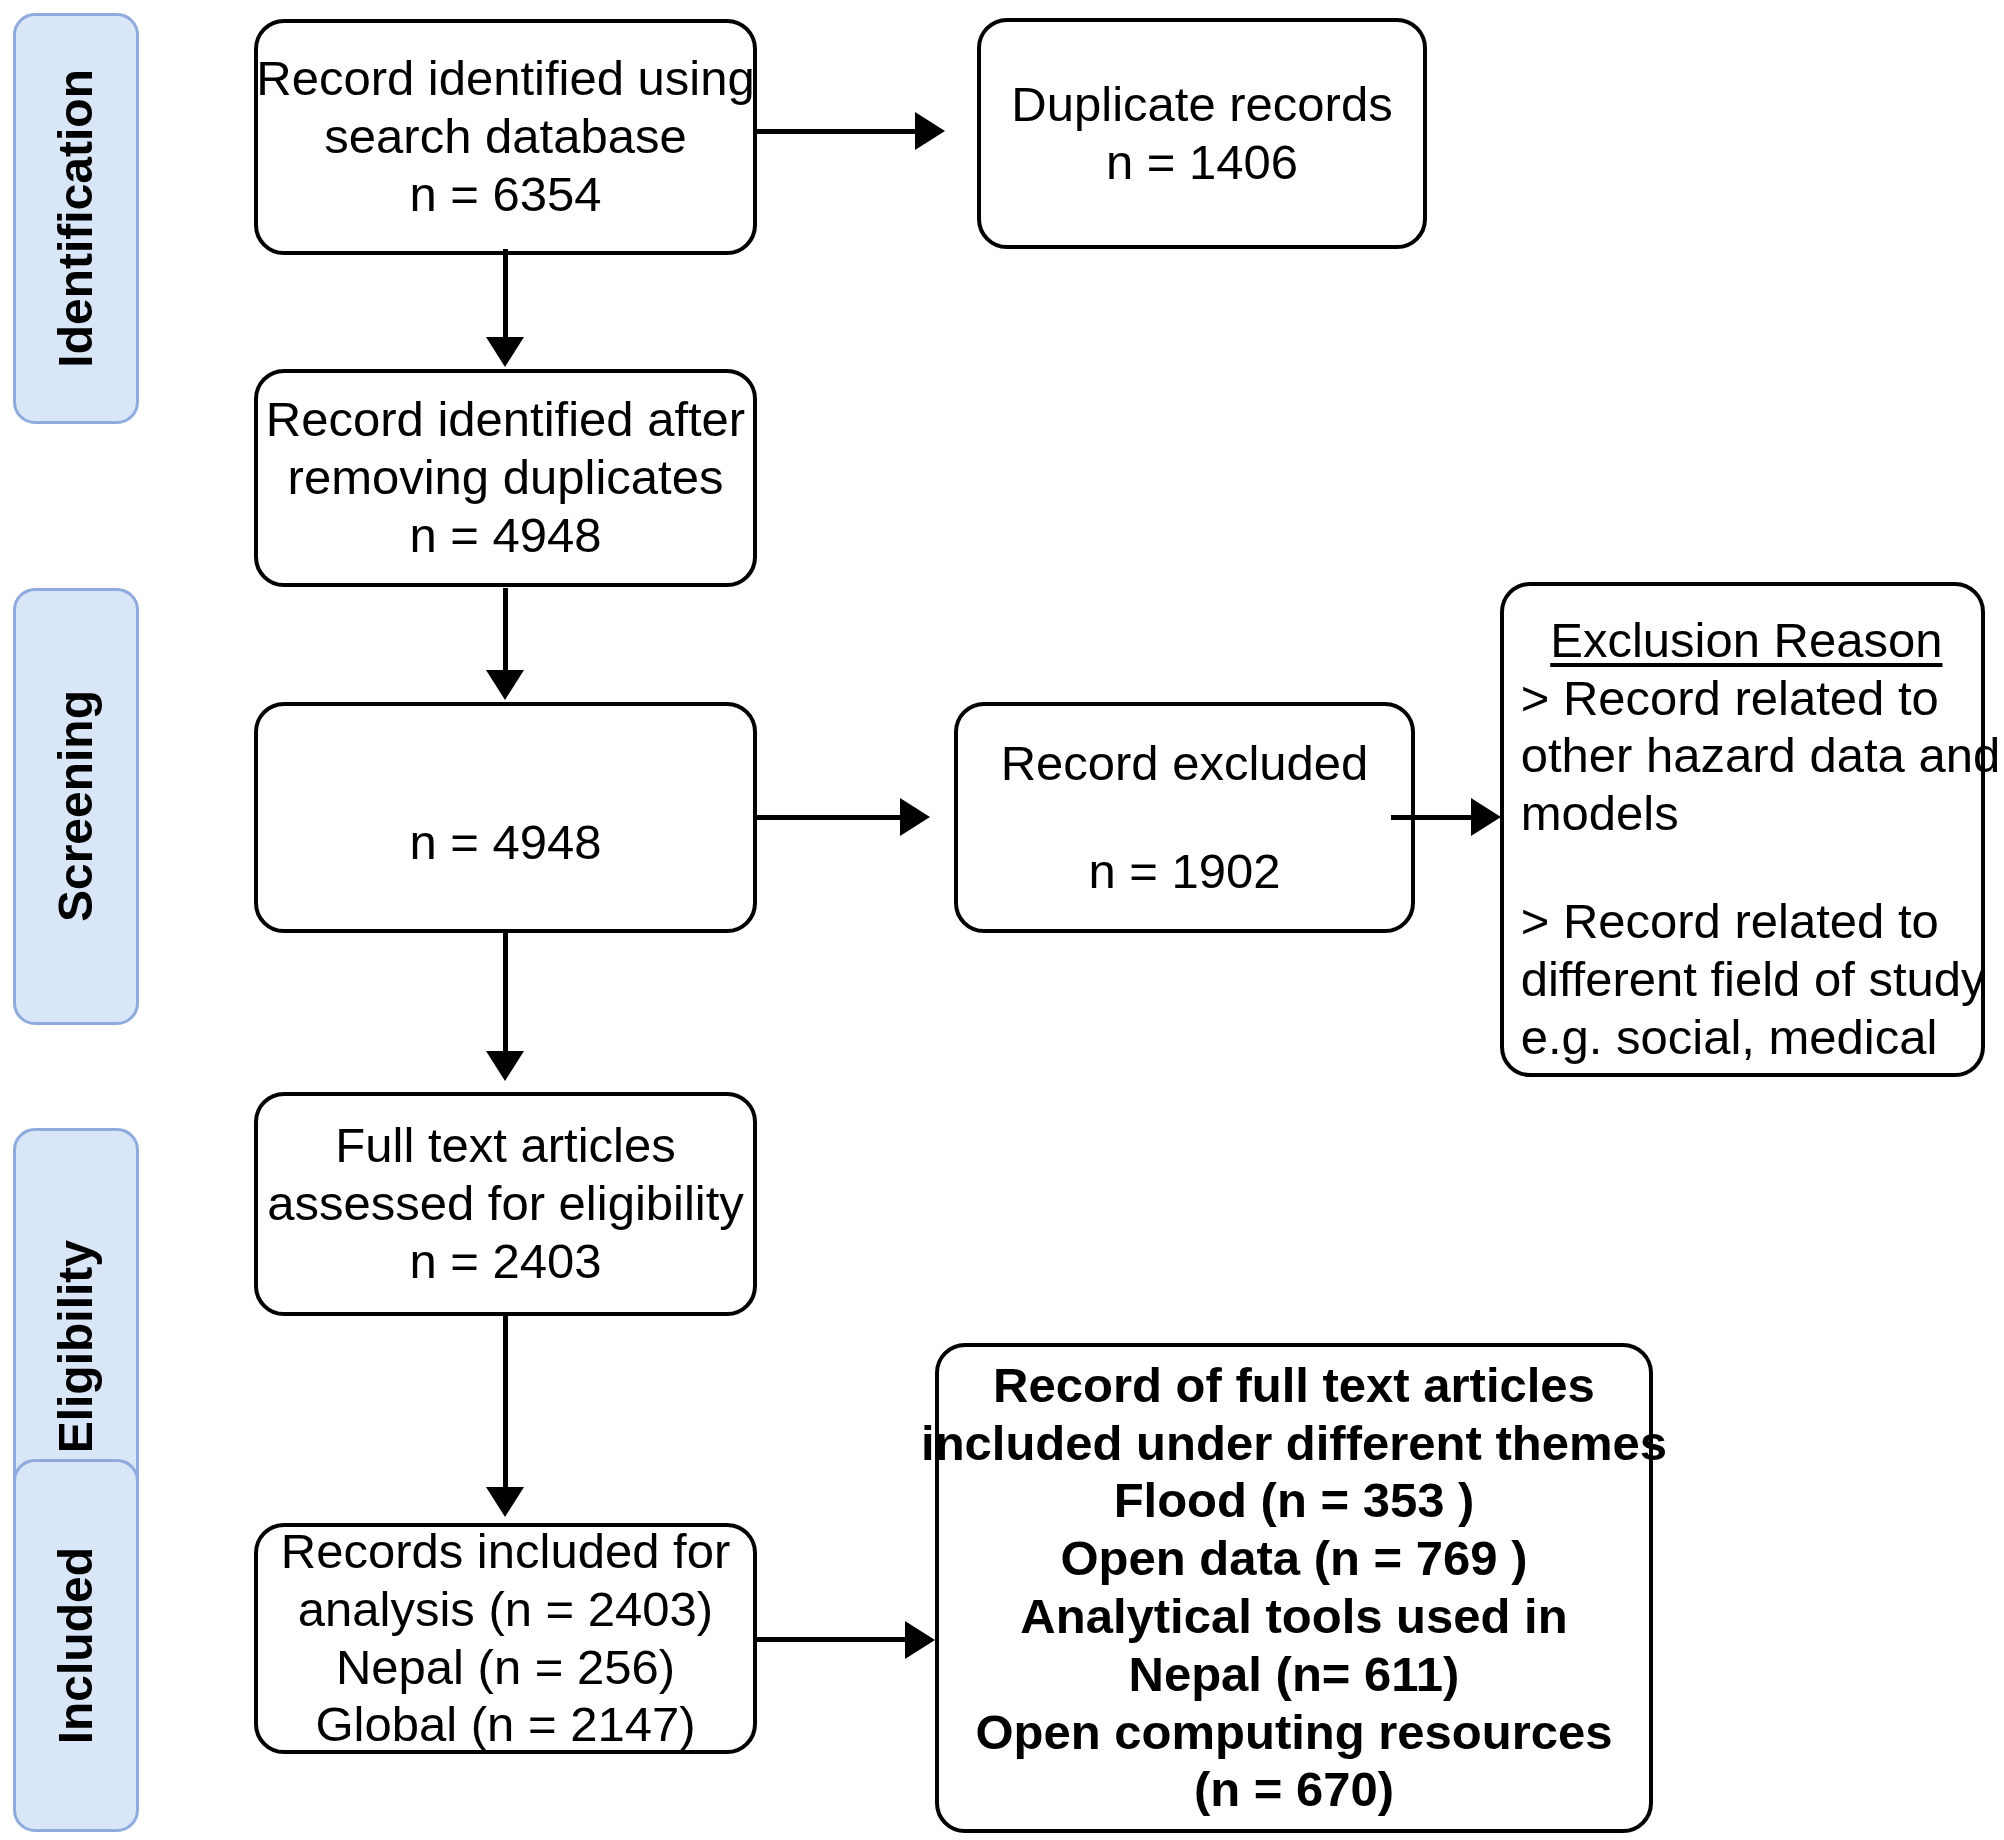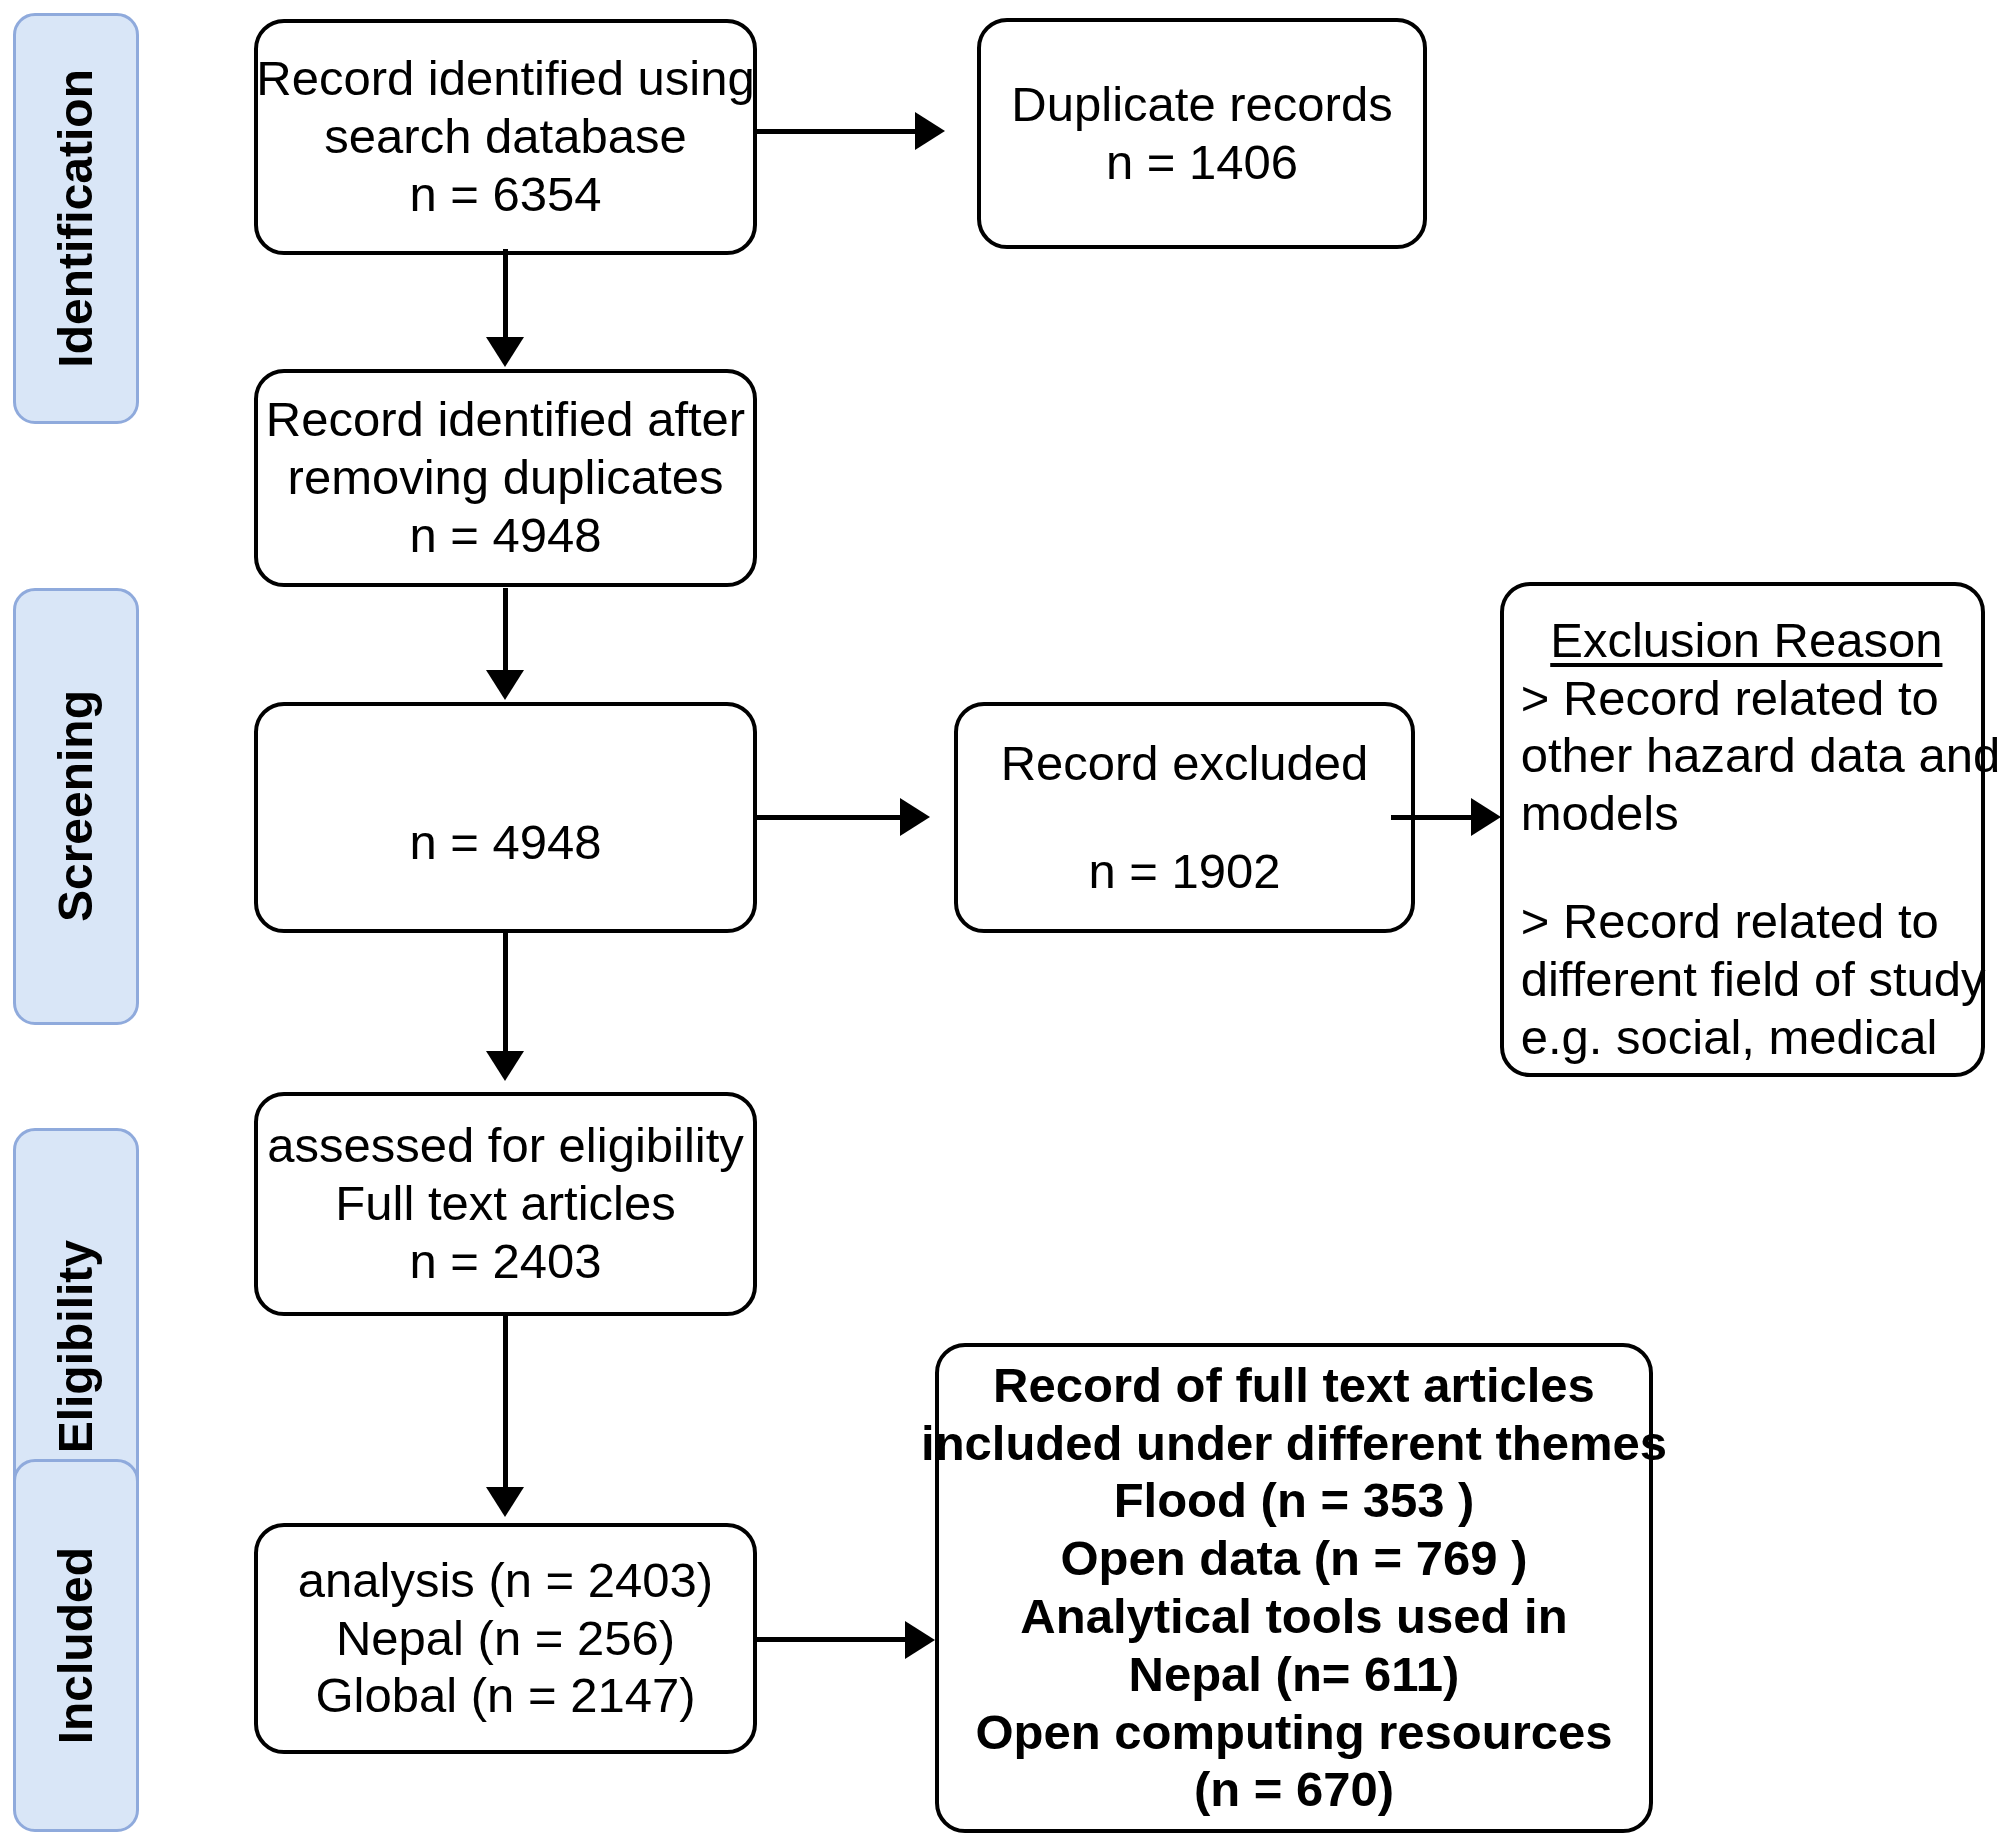--- a/index.html
+++ b/index.html
@@ -173,29 +173,30 @@
     <div class="spacer-line"></div>
     <div class="line">&gt; Record related to</div>
     <div class="line">different field of study</div>
     <div class="line">e.g. social, medical</div>
   </div>
 
   <div class="conn v" style="left:503px; top:933px; height:122px;"></div>
   <div class="arrow-down" style="left:486px; top:1051px;"></div>
 
   <div class="node" style="left:254px; top:1092px; width:503px; height:224px;">
+    <div class="line">Full text articles</div>
     <div class="line">assessed for eligibility</div>
-    <div class="line">Full text articles</div>
     <div class="line">n = 2403</div>
   </div>
 
   <div class="conn v" style="left:503px; top:1316px; height:175px;"></div>
   <div class="arrow-down" style="left:486px; top:1487px;"></div>
 
   <div class="node" style="left:254px; top:1523px; width:503px; height:231px;">
+    <div class="line">Records included for</div>
     <div class="line">analysis (n = 2403)</div>
     <div class="line">Nepal (n = 256)</div>
     <div class="line">Global (n = 2147)</div>
   </div>
 
   <div class="conn h" style="left:756px; top:1637px; width:149px;"></div>
   <div class="arrow-right" style="left:905px; top:1621px;"></div>
 
   <div class="node" style="left:935px; top:1343px; width:718px; height:490px;font-weight:bold;">
     <div class="line">Record of full text articles</div>

